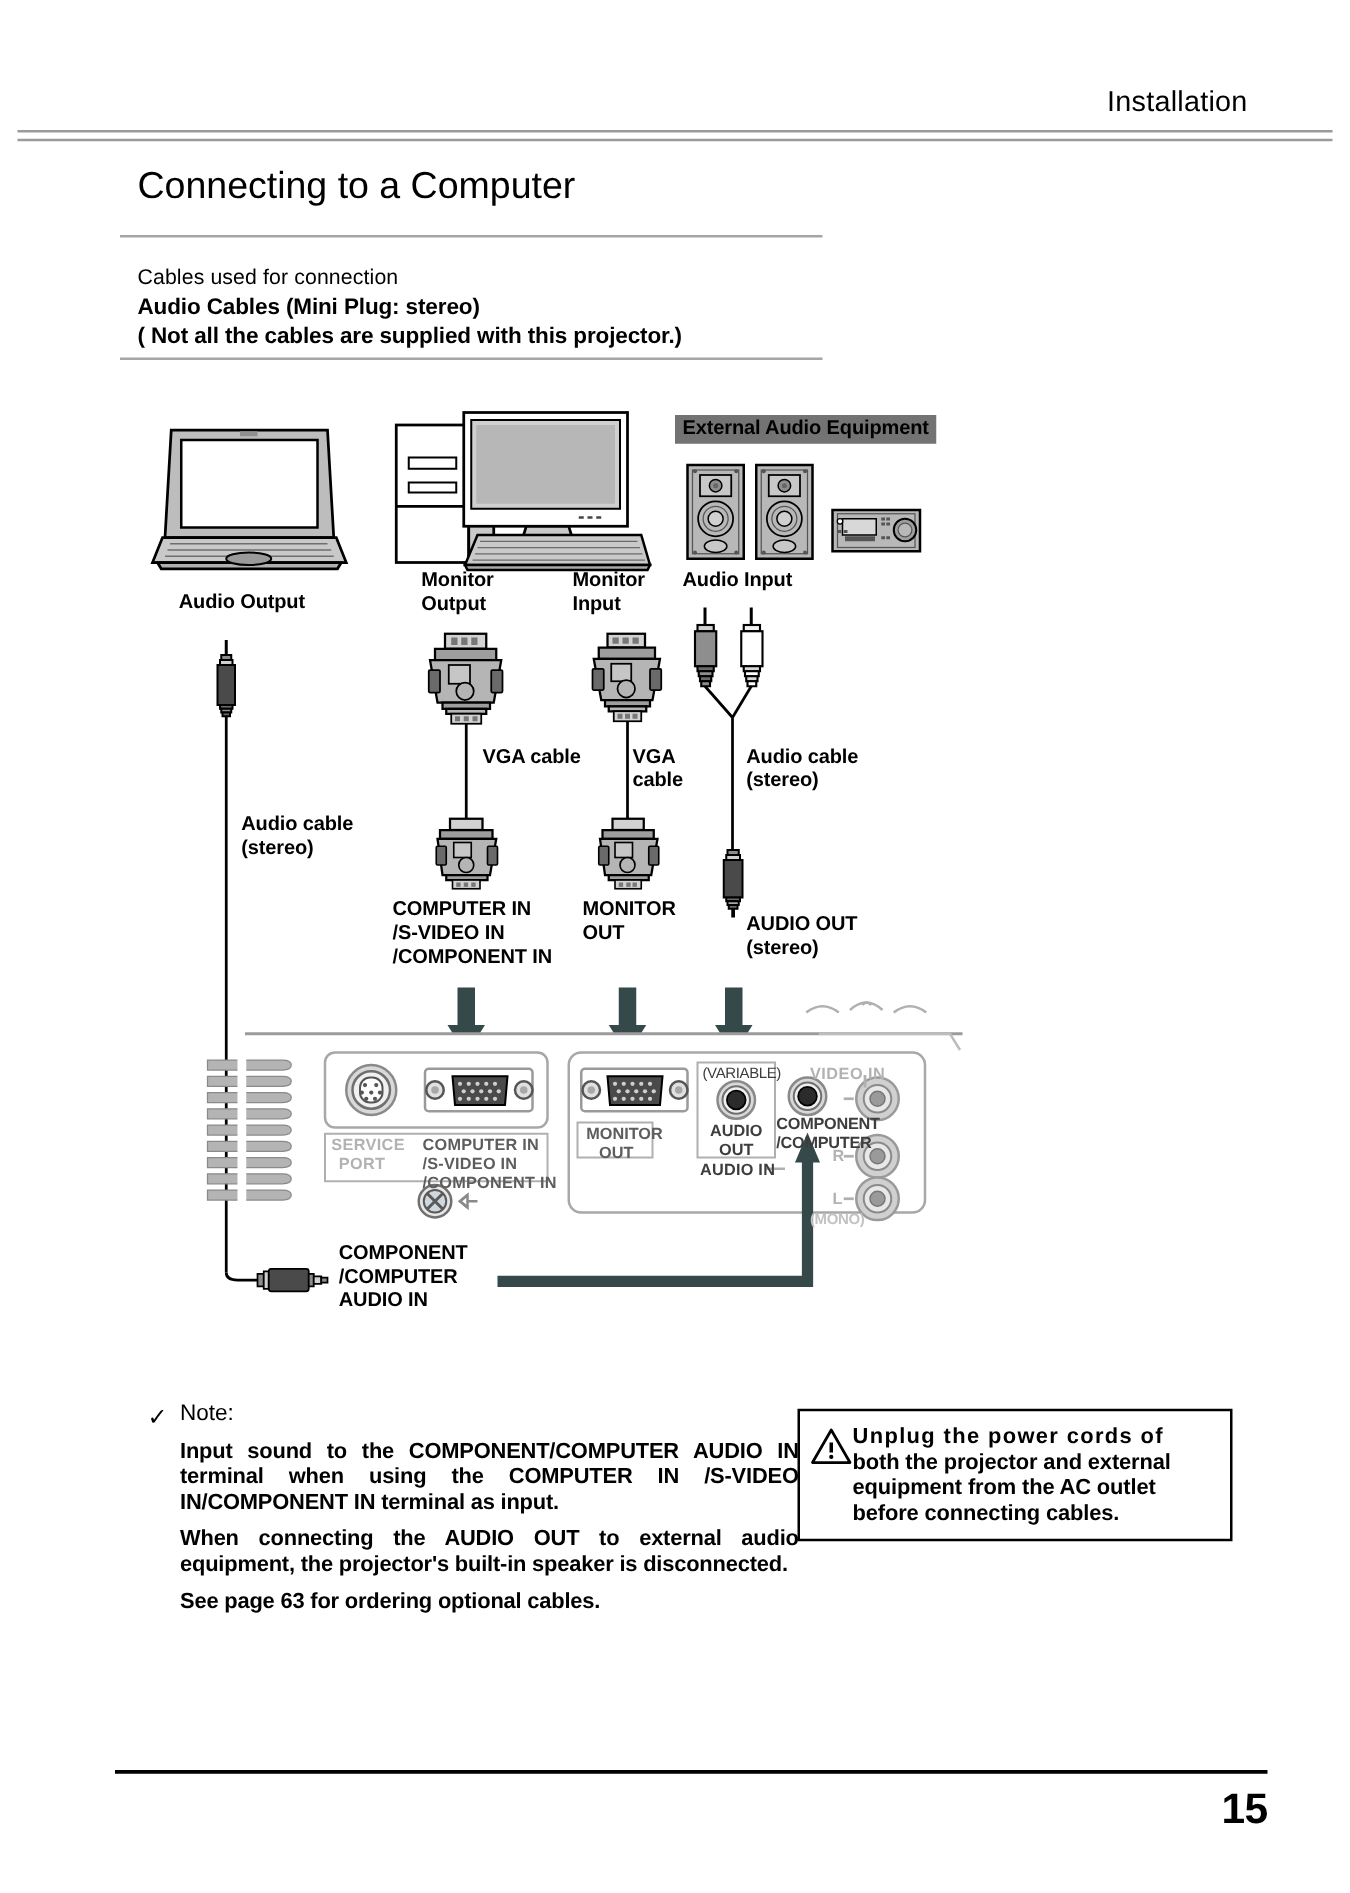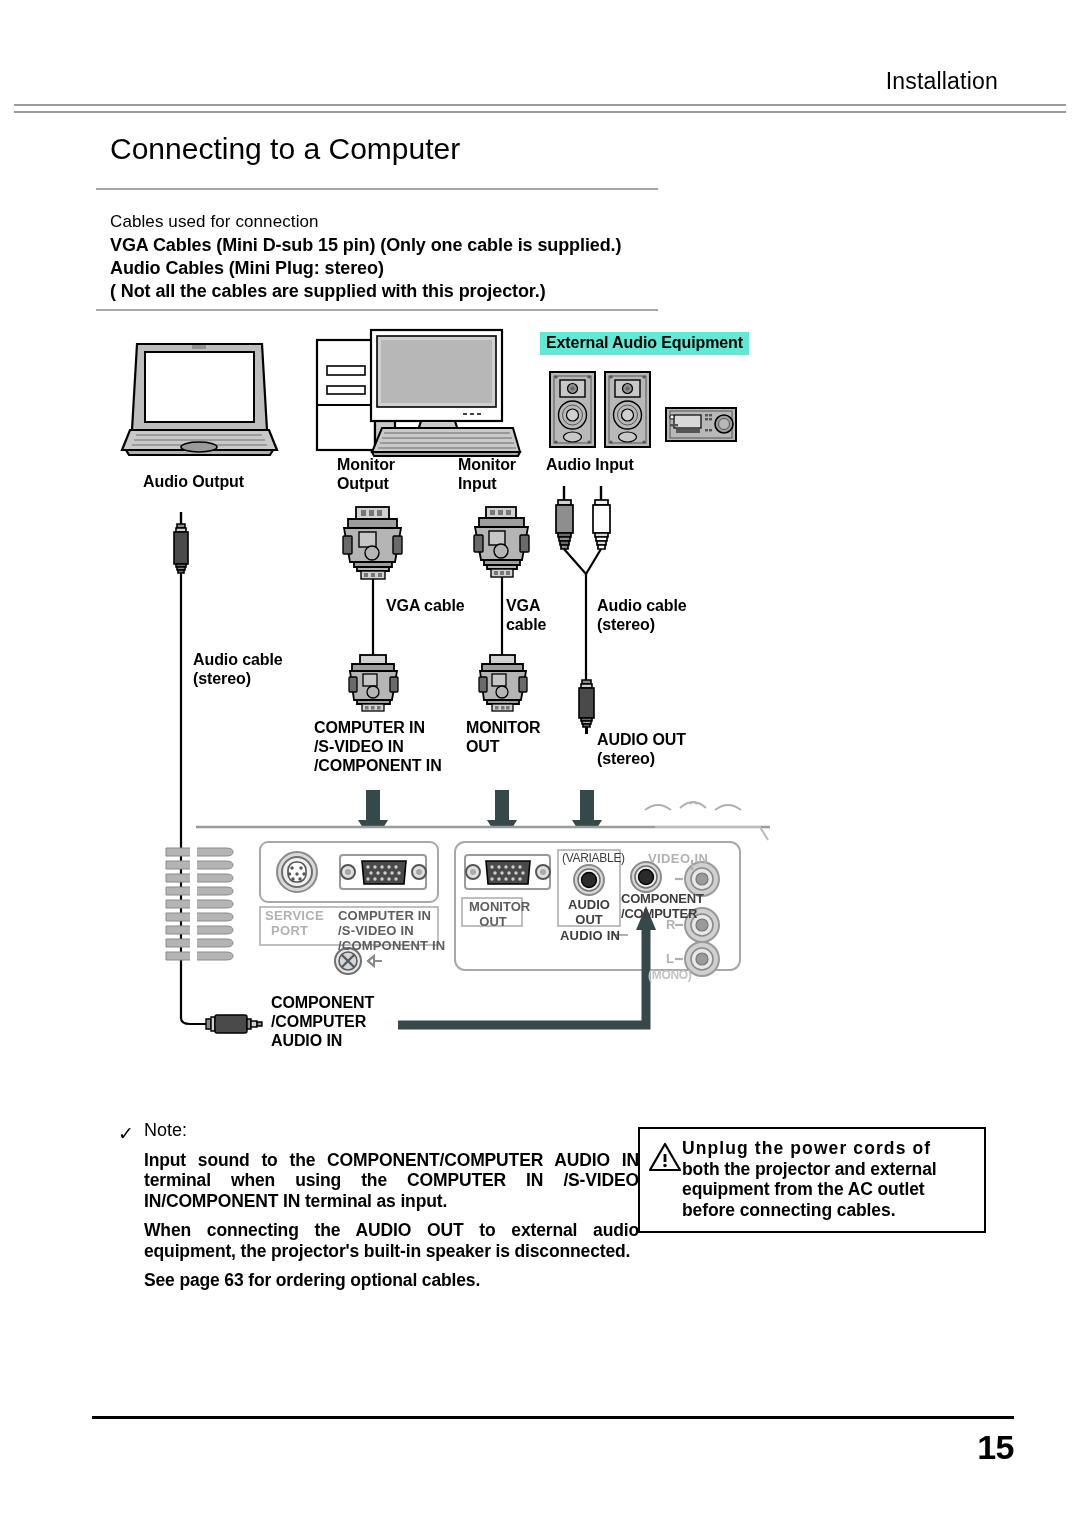--- a/index.html
+++ b/index.html
@@ -89,21 +89,21 @@
     font-weight: bold;
     line-height: 1.18;
     letter-spacing: -0.1px;
   }
 
   
   #ext-audio-heading {
     position: absolute;
     left: 540px;
     top: 332px;
-    background: #5eead4;
+    background: #737373;
     font-size: 16px;
     font-weight: bold;
     padding: 2px 6px 3px 6px;
     letter-spacing: -0.1px;
   }
 
   
   #note-block {
     position: absolute;
     left: 118px;
@@ -178,21 +178,20 @@
 <body>
 
 <div id="header-title">Installation</div>
 <div id="header-rule"></div>
 
 <div id="page-title">Connecting to a Computer</div>
 
 <div id="cables-box">
   <div class="rule"></div>
   <div id="cables-intro">Cables used for connection</div>
-  <div class="cable-line">VGA Cables (Mini D-sub 15 pin)  (Only one cable is supplied.)</div>
   <div class="cable-line">Audio Cables (Mini Plug: stereo)</div>
   <div class="cable-line">( Not all the cables are supplied with this projector.)</div>
   <div class="rule" id="cables-rule-bottom"></div>
 </div>
 
 <div id="diagram">
 <svg width="1080" height="1514" viewBox="0 0 1080 1514" xmlns="http://www.w3.org/2000/svg">
   <defs>
     <linearGradient id="gBody" x1="0" y1="0" x2="0" y2="1">
       <stop offset="0" stop-color="#cfcfcf"></stop>

